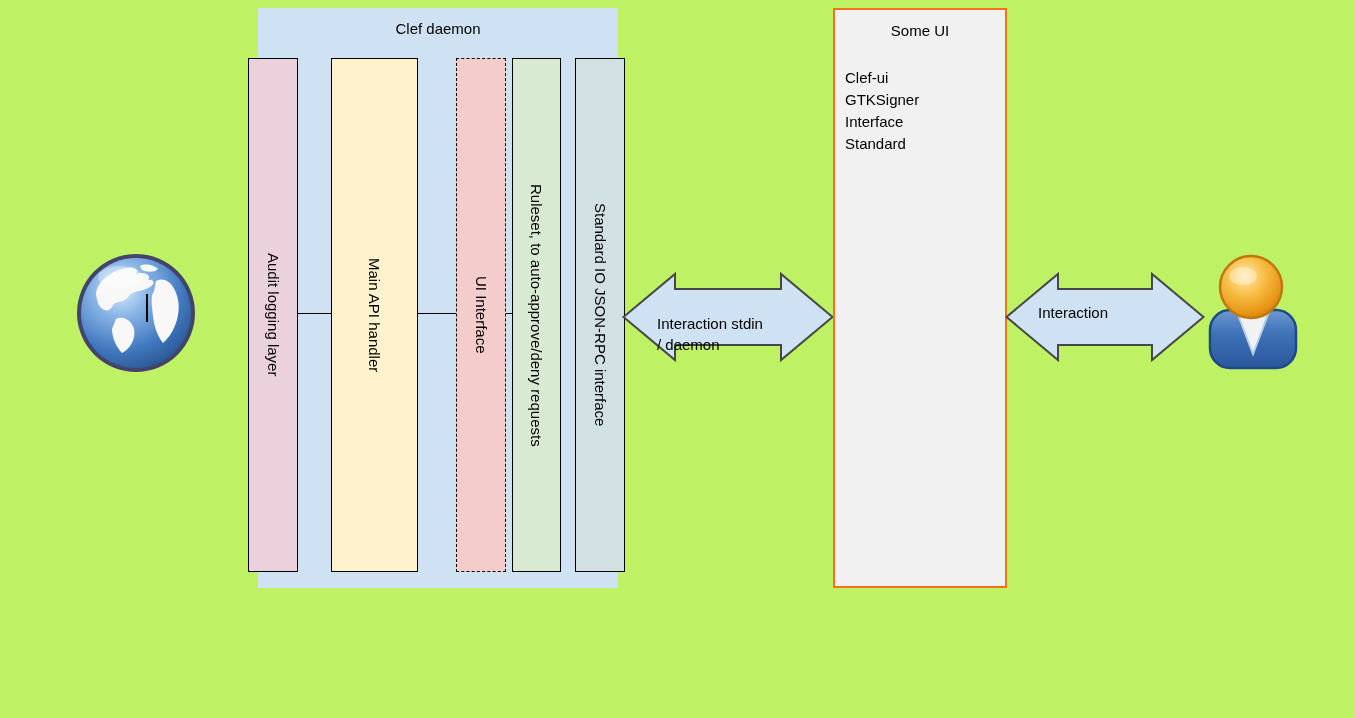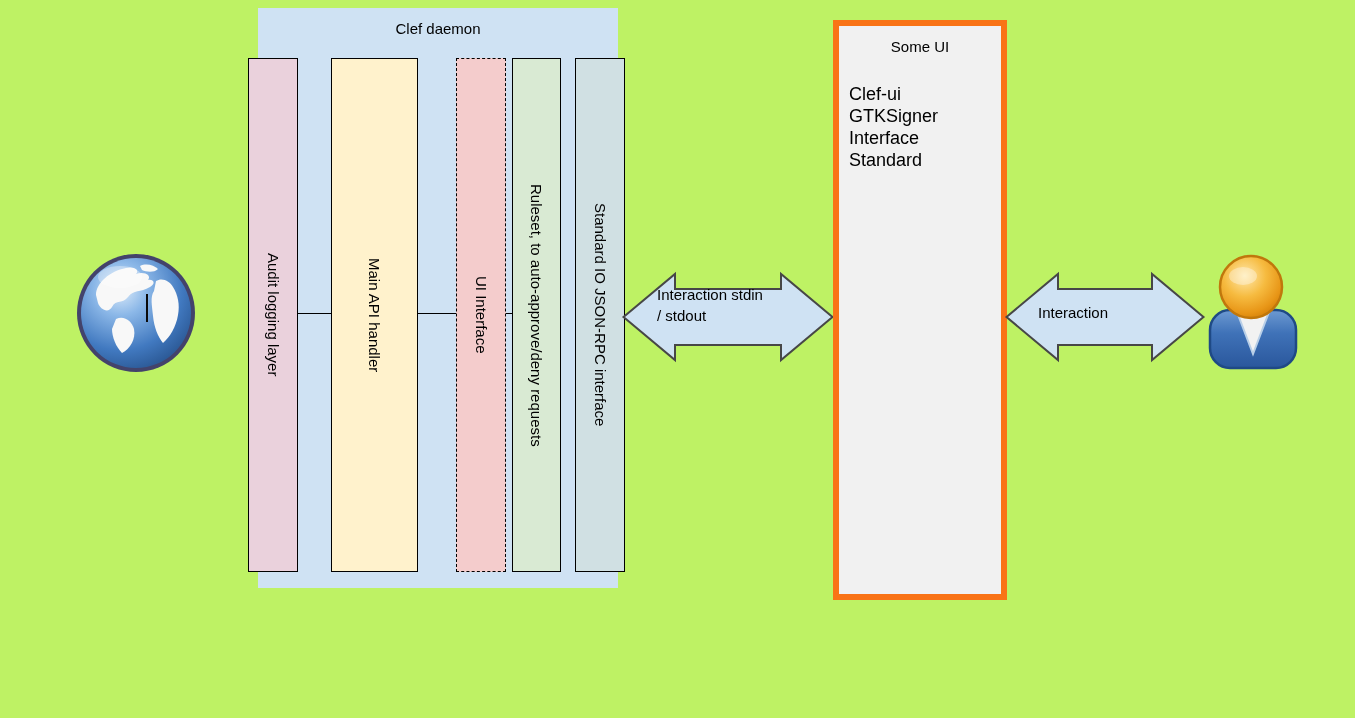--- a/index.html
+++ b/index.html
@@ -20,30 +20,30 @@
   .bar-ui      { left:456px; width:50px; background:#f4cccc; border-style:dashed; }
   .bar-ruleset { left:512px; width:49px; background:#d9ead3; }
   .bar-stdio   { left:575px; width:50px; background:#d0e0e3; }
   
   .conn { position:absolute; height:1px; background:#000; top:313px; }
   .conn-1 { left:297px; width:34px; }
   .conn-2 { left:418px; width:94px; }
   
   .caret-line { position:absolute; left:146px; top:294px; width:2px; height:28px; background:#0a0a0a; }
   
-  .someui-box { position:absolute; left:833px; top:20px; width:174px; height:580px;
-                background:#f1f1f1; border:6px solid #f97316; }
+  .someui-box { position:absolute; left:833px; top:8px; width:174px; height:580px;
+                background:#f1f1f1; border:2px solid #f97316; }
   .someui-title { margin-top:12px; text-align:center; font-size:15px; }
-  .someui-list { position:absolute; left:10px; top:57px; font-size:18px; line-height:22px; }
+  .someui-list { position:absolute; left:10px; top:57px; font-size:15px; line-height:22px; }
   
   .arrow-svg { position:absolute; overflow:visible; }
   .arrow1-svg { left:622px; top:272px; }
   .arrow2-svg { left:1005px; top:272px; }
   .arrow-label { position:absolute; font-size:15px; line-height:21px; color:#000; }
-  .arrow1-label { left:657px; top:284px; }
+  .arrow1-label { left:657px; top:313px; }
   .arrow2-label { left:1038px; top:302px; }
   
   .globe-wrap  { position:absolute; left:76px;  top:253px; width:120px; height:120px; }
   .person-wrap { position:absolute; left:1205px; top:252px; width:96px;  height:118px; }
 </style>
 </head>
 <body>
 
 <div class="canvas">
 
@@ -87,21 +87,21 @@
   <div class="vbar bar-stdio">
     <span class="vlabel">Standard IO JSON-RPC interface</span>
   </div>
   <div class="conn conn-1"></div>
 
   <svg class="arrow-svg arrow1-svg" width="212" height="90">
     <polygon points="1.5,45 53,2 53,17 159,17 159,2 210.5,45 159,88 159,73 53,73 53,88" fill="#cfe2f3" stroke="#474747" stroke-width="2"></polygon>
   </svg>
   <div class="arrow-label arrow1-label">
     <div>Interaction stdin</div>
-    <div>/ stdout</div>
+    <div>/ daemon</div>
   </div>
 
   <div class="someui-box">
     <div class="someui-title">Some UI</div>
     <div class="someui-list" id="some-ui-list">
         <div>Clef-ui</div>
         <div>GTKSigner</div>
         <div>Interface</div>
         <div>Standard</div>
       </div>

